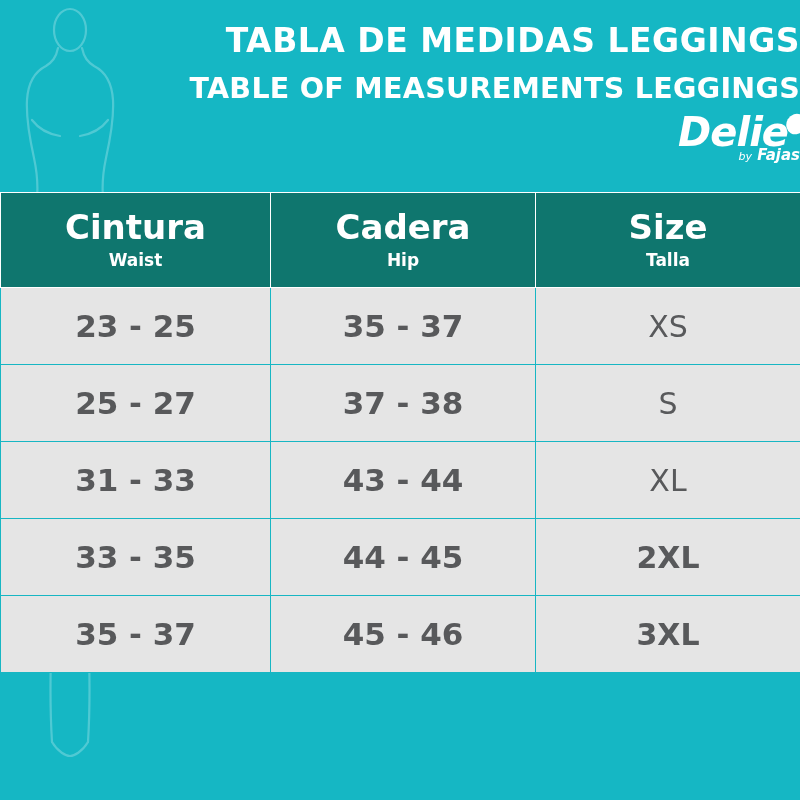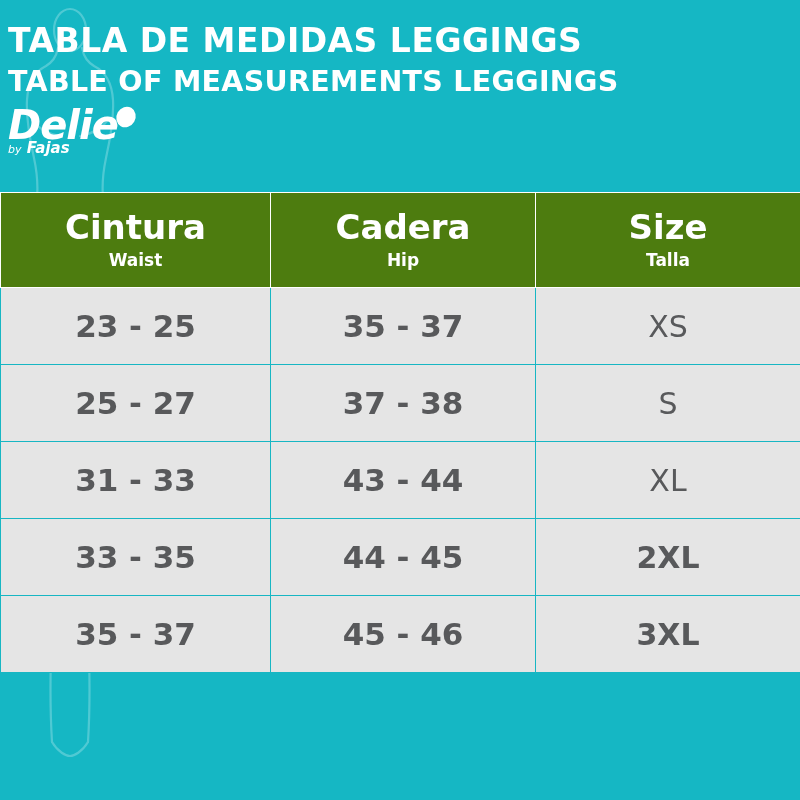--- a/index.html
+++ b/index.html
@@ -28,38 +28,37 @@
     width: 130px;
     height: 800px;
     opacity: 0.55;
     pointer-events: none;
   }
   .header {
     position: relative;
     height: 192px;
     box-sizing: border-box;
     padding-top: 22px;
-    text-align: left;
-    padding-left: 8px;
+    text-align: right;
   }
   .title-es {
     color: #ffffff;
     font-size: 33px;
     font-weight: bold;
     letter-spacing: 0.5px;
     line-height: 1.15;
     font-family: "DejaVu Sans", sans-serif;
   }
   .title-en {
     color: #ffffff;
     font-size: 28.5px;
     font-weight: bold;
     letter-spacing: 0.3px;
     line-height: 1.2;
-    margin-top: 5px;
+    margin-top: 12px;
     font-family: "DejaVu Sans", sans-serif;
   }
   .brand {
     margin-top: 6px;
     position: relative;
     display: inline-block;
   }
   .brand-name {
     color: #ffffff;
     font-size: 40px;
@@ -106,21 +105,21 @@
     border-collapse: collapse;
     table-layout: fixed;
   }
   .table td, .table th {
     border: 1px solid #17b6c3;
     padding: 0;
     text-align: center;
     vertical-align: middle;
   }
   .thead-row th {
-    background: #4d7c0f;
+    background: #0f766e;
     border-color: #ffffff;
     height: 94px;
   }
   .th-main {
     color: #ffffff;
     font-size: 34px;
     font-weight: bold;
     line-height: 1.05;
     font-family: "DejaVu Sans", sans-serif;
   }

